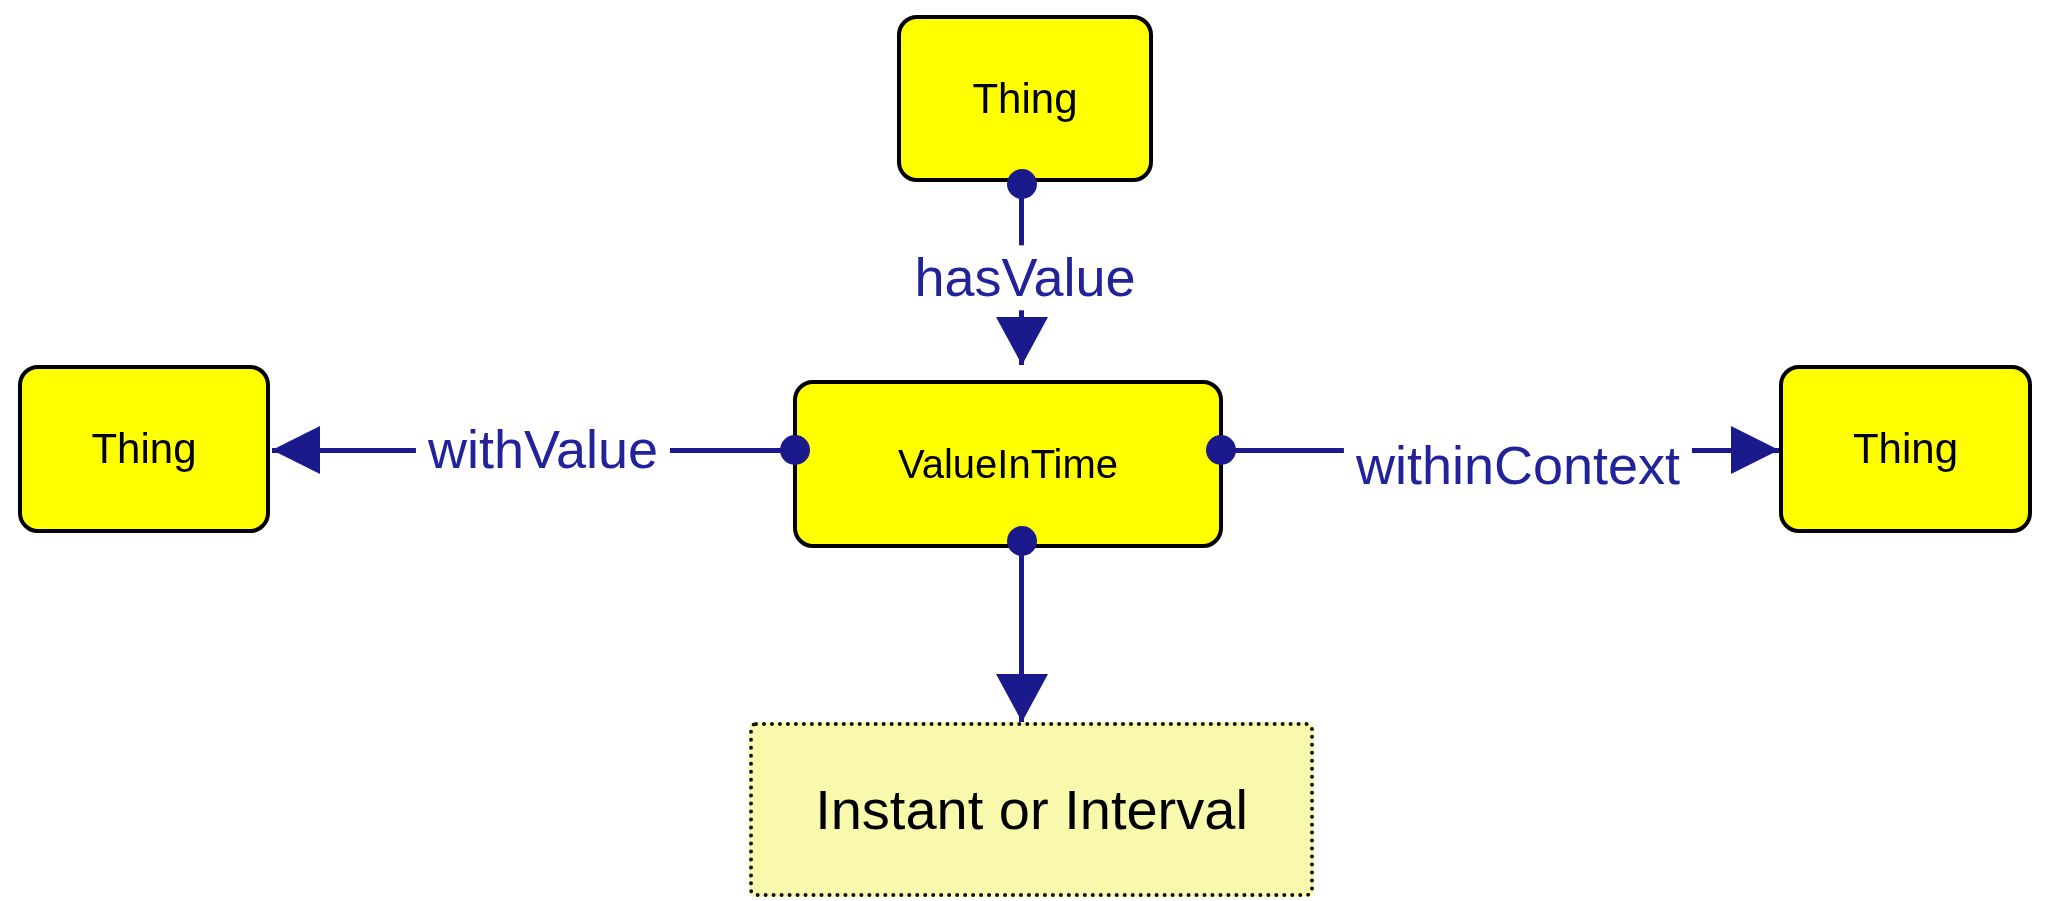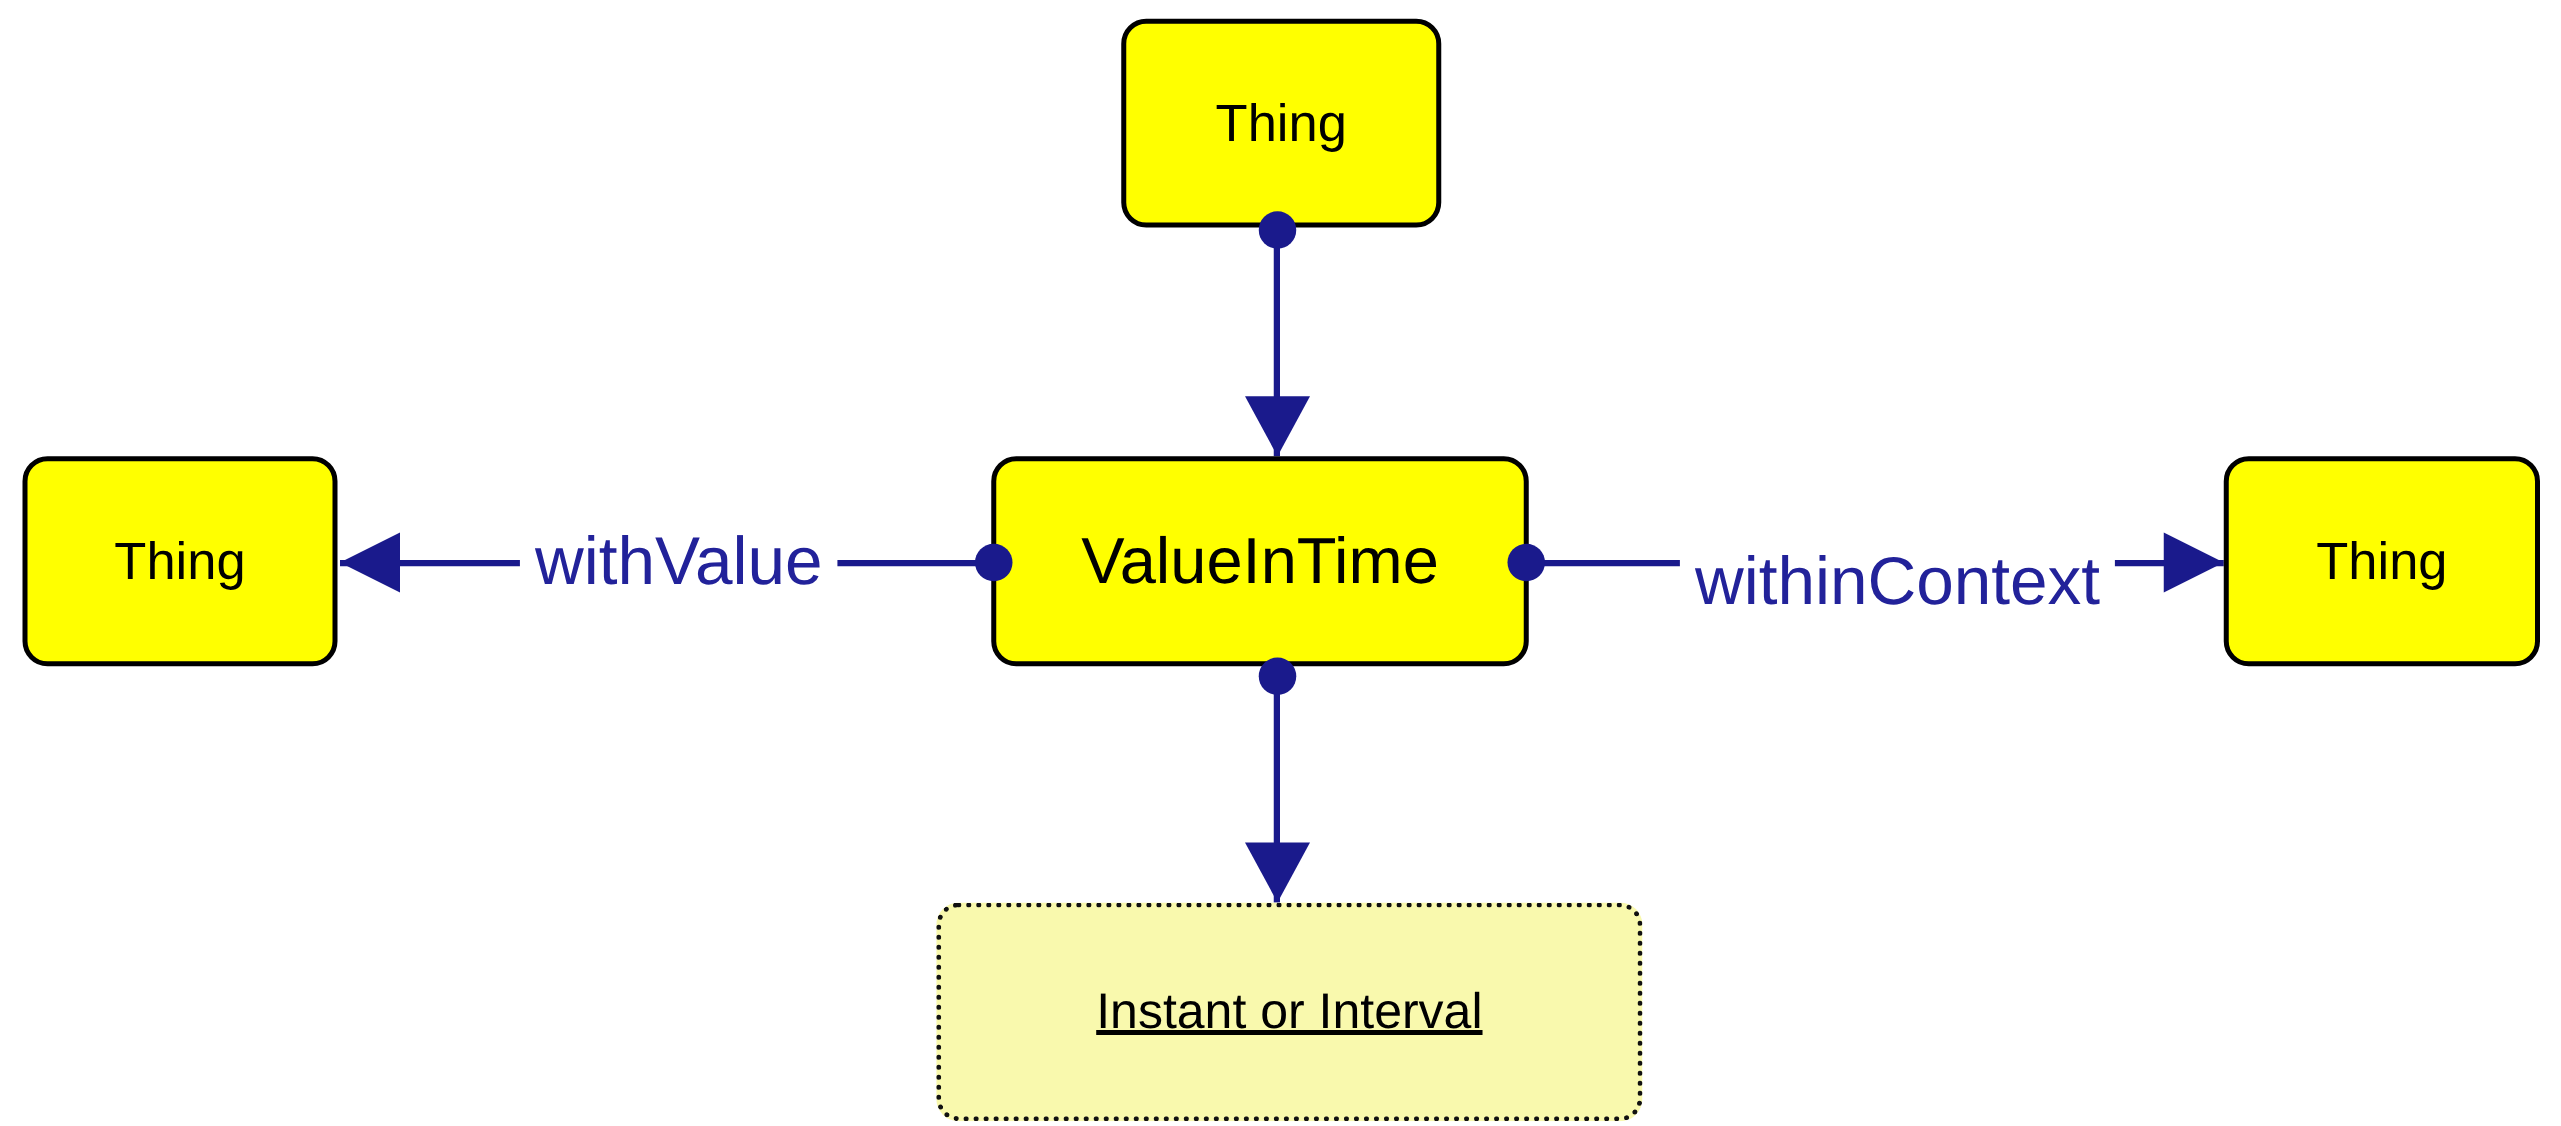--- a/index.html
+++ b/index.html
@@ -20,23 +20,22 @@
     display: flex;
     align-items: center;
     justify-content: center;
     color: #000000;
     font-size: 42px;
     white-space: nowrap;
   }
   .node.dashed {
     background: var(--dashed-fill, #f9f9ad);
     border: 4px dotted #111111;
-    border-radius: 18px;
-    font-size: 40px;
-    text-decoration: underline;
+    border-radius: 7px;
+    font-size: 56px;
   }
   .edge-line {
     position: absolute;
     background: var(--edge, #1a1a8c);
   }
   .edge-dot {
     position: absolute;
     width: 30px;
     height: 30px;
     border-radius: 50%;
@@ -72,32 +71,33 @@
 </head>
 <body>
 
 <div class="canvas">
 
   <div class="edge-line" style="left:1019px; top:184px; width:5px; height:181px;"></div>
   <div class="edge-line" style="left:1019px; top:541px; width:5px; height:181px;"></div>
   <div class="edge-line" style="left:272px; top:448px; width:523px; height:5px;"></div>
   <div class="edge-line" style="left:1221px; top:448px; width:558px; height:5px;"></div>
 
+  <div class="edge-label" style="left:1025px; top:278px;">hasValue</div>
   <div class="edge-label" style="left:543px; top:450px;">withValue</div>
   <div class="edge-label" style="left:1518px; top:466px;">withinContext</div>
 
   <div class="node" style="left:897px; top:15px; width:256px; height:167px;">
     <span>Thing</span>
   </div>
 
   <div class="node" style="left:18px; top:365px; width:252px; height:168px;">
     <span>Thing</span>
   </div>
 
-  <div class="node" style="left:793px; top:365px; width:430px; height:168px; font-size:52px;">
+  <div class="node" style="left:793px; top:380px; width:430px; height:168px; font-size:40px;">
     <span>ValueInTime</span>
   </div>
 
   <div class="node" style="left:1779px; top:365px; width:253px; height:168px;">
     <span>Thing</span>
   </div>
 
   <div class="node dashed" style="left:749px; top:722px; width:565px; height:175px;">
     <span>Instant or Interval</span>
   </div>

